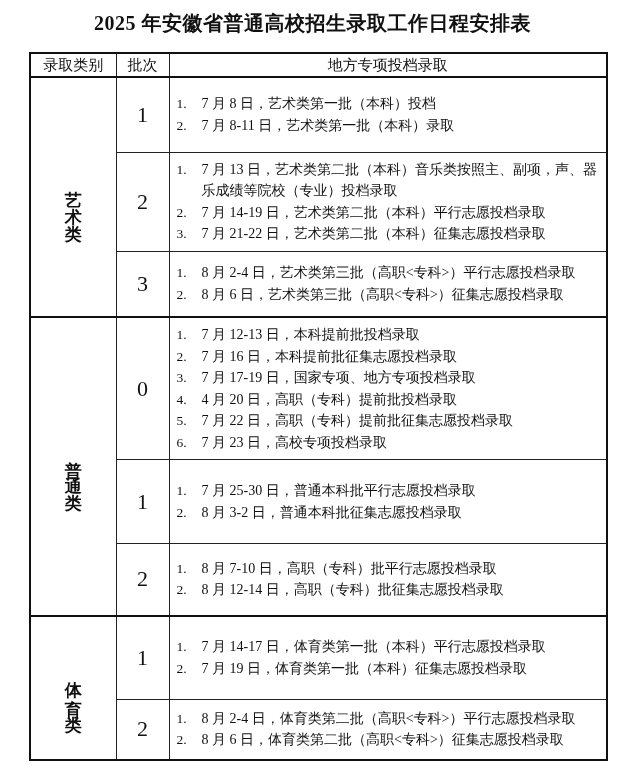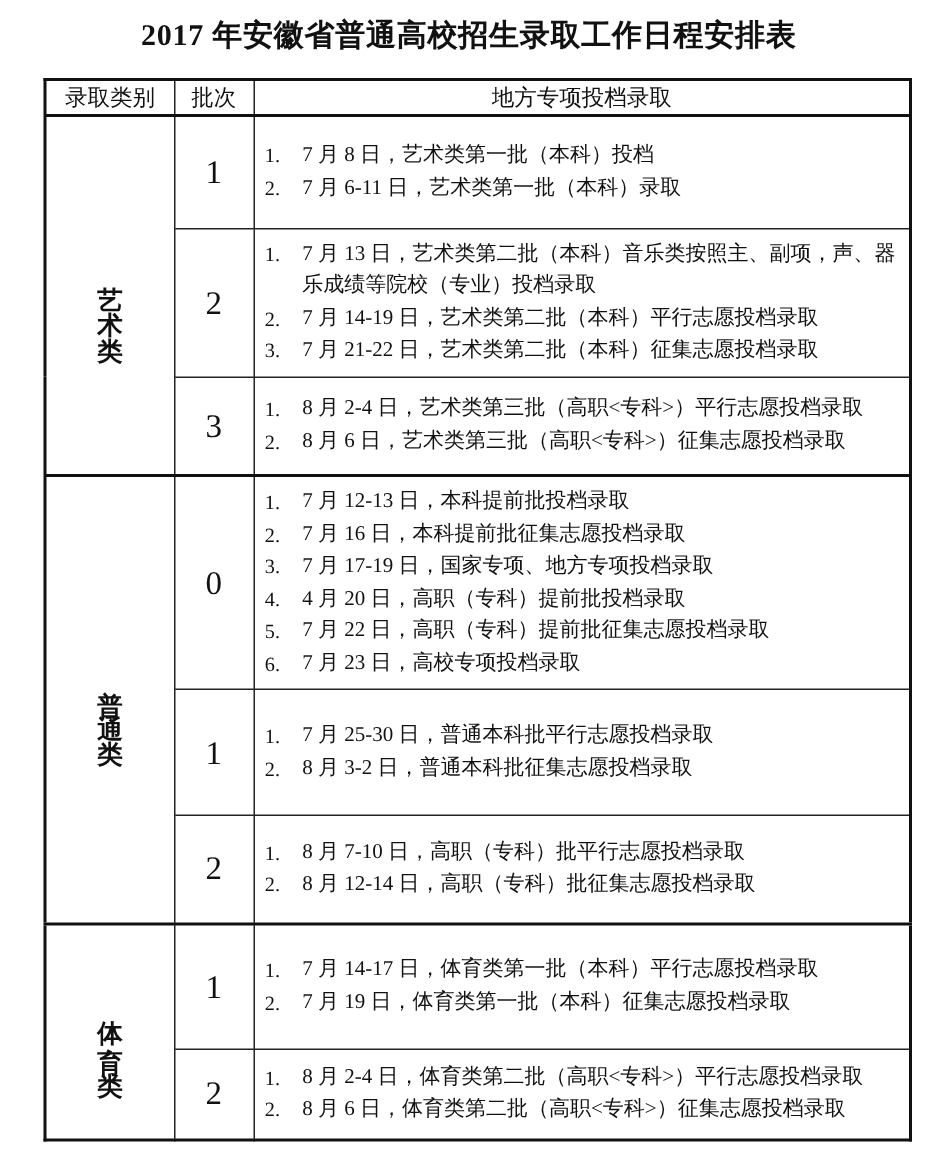--- a/index.html
+++ b/index.html
@@ -63,21 +63,21 @@
     font-size: 14px;
     line-height: 21.5px;
   }
   .item { display: flex; align-items: flex-start; }
   .item .num { flex: none; width: 16px; margin-right: 9px; font-size: 13.5px; }
   .item .txt { flex: 1; }
 </style>
 </head>
 <body>
 
-<div class="title">2017 年安徽省普通高校招生录取工作日程安排表</div>
+<div class="title">2025 年安徽省普通高校招生录取工作日程安排表</div>
 
 <table class="schedule">
   <colgroup>
     <col class="c-cat">
       <col class="c-batch">
       <col class="c-work">
   </colgroup>
   <thead>
     <tr>
       <th>录取类别</th>
@@ -92,21 +92,21 @@
         <span class="cat-text">艺术类</span>
       </td>
       <td class="batch">1</td>
       <td class="content" style="height:75px">
         <div class="item">
           <span class="num">1.</span>
           <span class="txt">7 月 8 日，艺术类第一批（本科）投档</span>
         </div>
         <div class="item">
           <span class="num">2.</span>
-          <span class="txt">7 月 6-11 日，艺术类第一批（本科）录取</span>
+          <span class="txt">7 月 8-11 日，艺术类第一批（本科）录取</span>
         </div>
       </td>
     </tr>
     <tr>
       <td class="batch">2</td>
       <td class="content" style="height:92px">
         <div class="item">
           <span class="num">1.</span>
           <span class="txt">7 月 13 日，艺术类第二批（本科）音乐类按照主、副项，声、器乐成绩等院校（专业）投档录取</span>
         </div>

